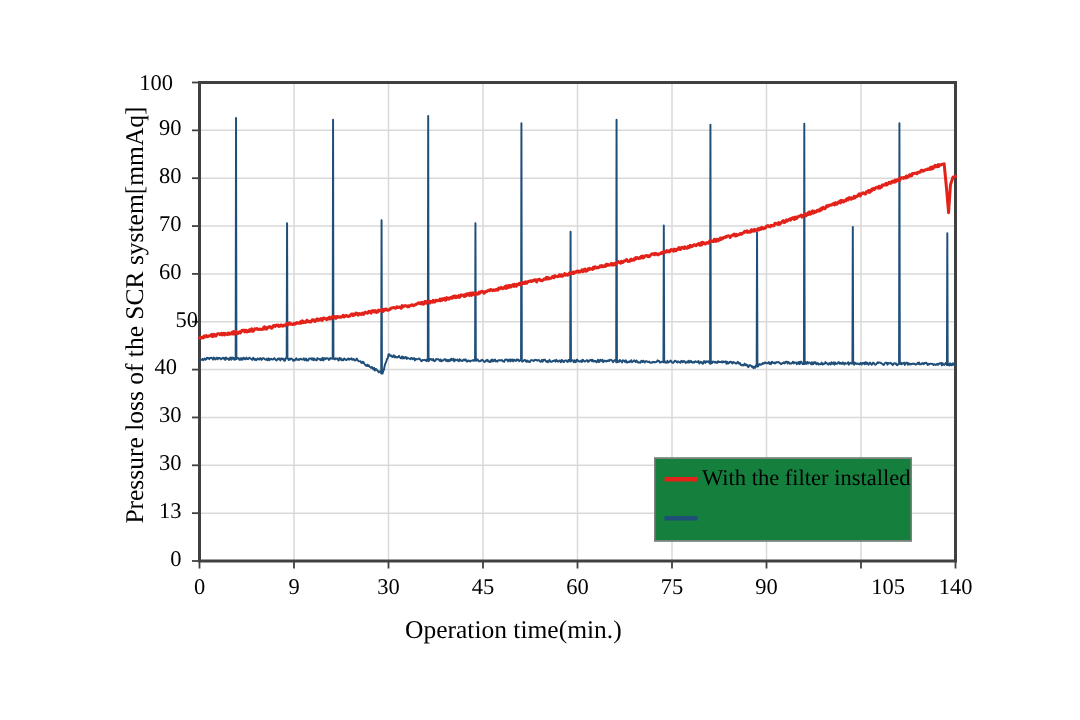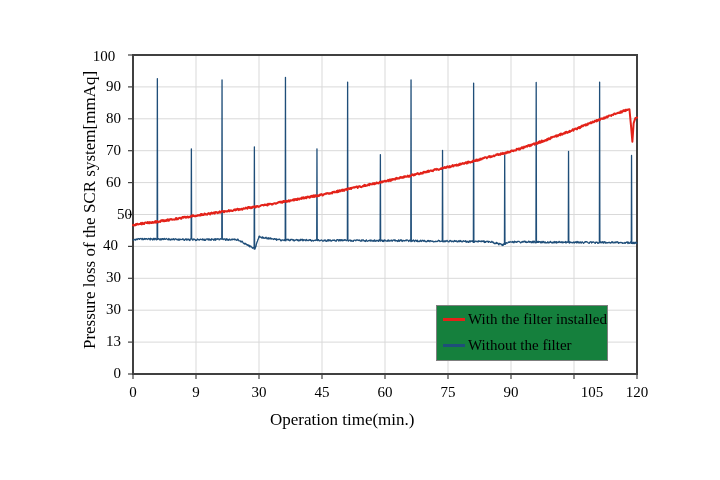--- a/index.html
+++ b/index.html
@@ -104,27 +104,26 @@
     </div>
   <div id="xtick-labels">
       <div class="tick-label xtick" style="left: 113px; top: 384px;">0</div>
       <div class="tick-label xtick" style="left: 176px; top: 384px;">9</div>
       <div class="tick-label xtick" style="left: 239px; top: 384px;">30</div>
       <div class="tick-label xtick" style="left: 302px; top: 384px;">45</div>
       <div class="tick-label xtick" style="left: 365px; top: 384px;">60</div>
       <div class="tick-label xtick" style="left: 428px; top: 384px;">75</div>
       <div class="tick-label xtick" style="left: 491px; top: 384px;">90</div>
       <div class="tick-label xtick" style="left: 572px; top: 384px;">105</div>
-      <div class="tick-label xtick" style="left: 617px; top: 384px;">120</div>
+      <div class="tick-label xtick" style="left: 617px; top: 384px;">140</div>
     </div>
 
   <div id="legend-box">
     <div class="legend-row">
       <span class="legend-swatch" style="background: rgb(227, 34, 25);"></span>
       <span class="legend-text">With the filter installed</span>
     </div>
     <div class="legend-row">
       <span class="legend-swatch" style="background: rgb(31, 78, 121);"></span>
-      <span class="legend-text">Without the filter</span>
     </div>
   </div>
 
 </div>
 
 </body></html>

